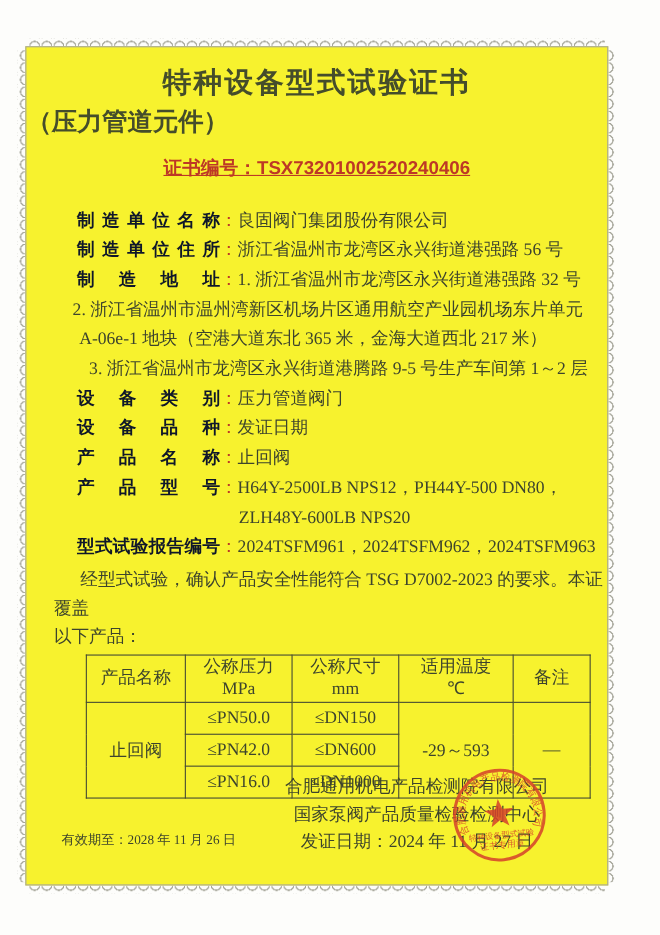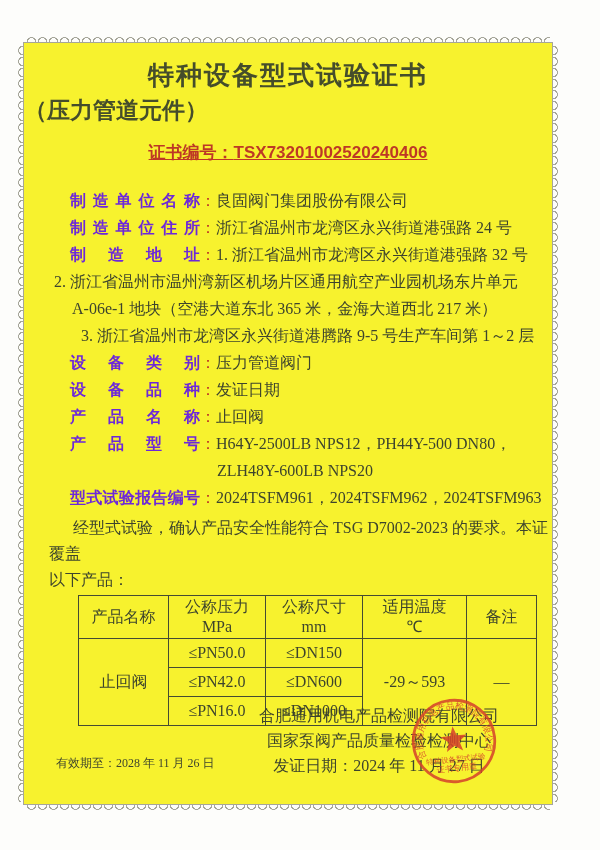--- a/index.html
+++ b/index.html
@@ -35,26 +35,26 @@
     text-align:left;font-family:"Liberation Sans",sans-serif;
     font-weight:bold;font-size:23px;line-height:34px;color:#454d2b;
   }
   .certno{
     margin-top:14px;text-align:center;font-size:17px;line-height:24px;
     color:#bd3826;font-family:"Liberation Sans",sans-serif;font-weight:bold;text-decoration:underline;
   }
   
   .fields{margin-top:22px;font-size:16px;color:#3d442d;}
   .frow{padding-left:46px;line-height:27px;white-space:nowrap;}
-  .flabel{color:#6d28d9;font-family:"Liberation Sans",sans-serif;font-weight:bold;margin-top:19px;}
+  .flabel{color:#0f172a;font-family:"Liberation Sans",sans-serif;font-weight:bold;margin-top:19px;}
   .jt{display:inline-block;width:130px;text-align:justify;text-align-last:justify;vertical-align:bottom;}
   .colon{color:#bd3826;}
   .fvalue{color:#3d442d;}
   .cont{line-height:27px;white-space:nowrap;color:#3d442d;}
-  .ind-a{padding-left:30px;}
+  .ind-a{padding-left:42px;}
   .ind-b{padding-left:48px;}
   .ind-c{padding-left:57px;}
   .ind-v{padding-left:193px;}
   
   .statement{margin-top:4px;padding-left:25px;font-size:16px;line-height:26px;color:#3d442d;}
   .statement .l1{text-indent:24px;}
   
   table.spec{
     border-collapse:collapse;margin:2px 0 0 54px;width:458px;table-layout:fixed;
     font-size:16px;color:#3d442d;text-align:center;
@@ -87,21 +87,21 @@
     <div class="subtitle">（压力管道元件）</div>
     <div class="certno">
       <span>证书编号：</span><span>TSX73201002520240406</span>
     </div>
 
     <div class="fields">
       <div class="frow">
         <span class="flabel"><span class="jt">制造单位名称</span></span><span class="colon">：</span><span class="fvalue">良固阀门集团股份有限公司</span>
       </div>
       <div class="frow">
-        <span class="flabel"><span class="jt">制造单位住所</span></span><span class="colon">：</span><span class="fvalue">浙江省温州市龙湾区永兴街道港强路 24 号</span>
+        <span class="flabel"><span class="jt">制造单位住所</span></span><span class="colon">：</span><span class="fvalue">浙江省温州市龙湾区永兴街道港强路 56 号</span>
       </div>
       <div class="frow">
         <span class="flabel"><span class="jt">制造地址</span></span><span class="colon">：</span><span class="fvalue">1. 浙江省温州市龙湾区永兴街道港强路 32 号</span>
       </div>
       <div class="cont ind-a">2. 浙江省温州市温州湾新区机场片区通用航空产业园机场东片单元</div>
       <div class="cont ind-b">A-06e-1 地块（空港大道东北 365 米，金海大道西北 217 米）</div>
       <div class="cont ind-c">3. 浙江省温州市龙湾区永兴街道港腾路 9-5 号生产车间第 1～2 层</div>
       <div class="frow">
         <span class="flabel"><span class="jt">设备类别</span></span><span class="colon">：</span><span class="fvalue">压力管道阀门</span>
       </div>

